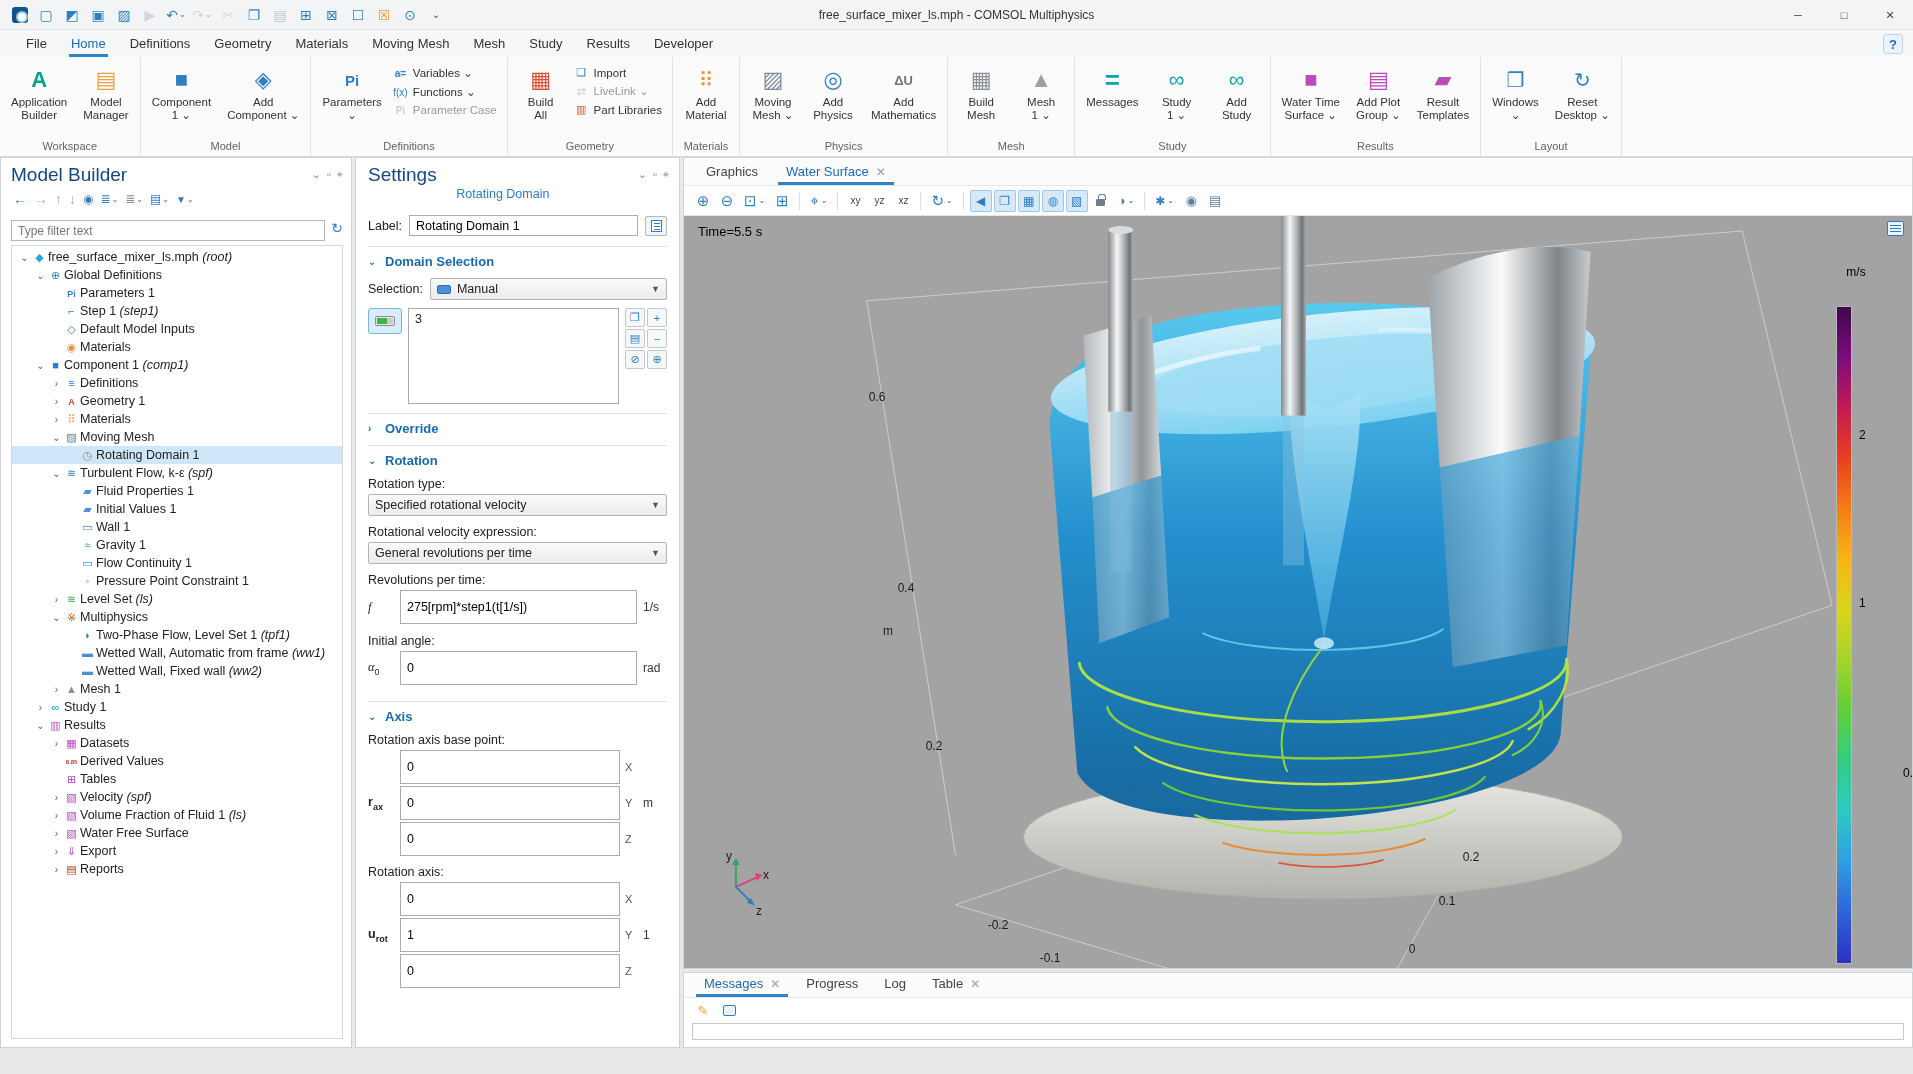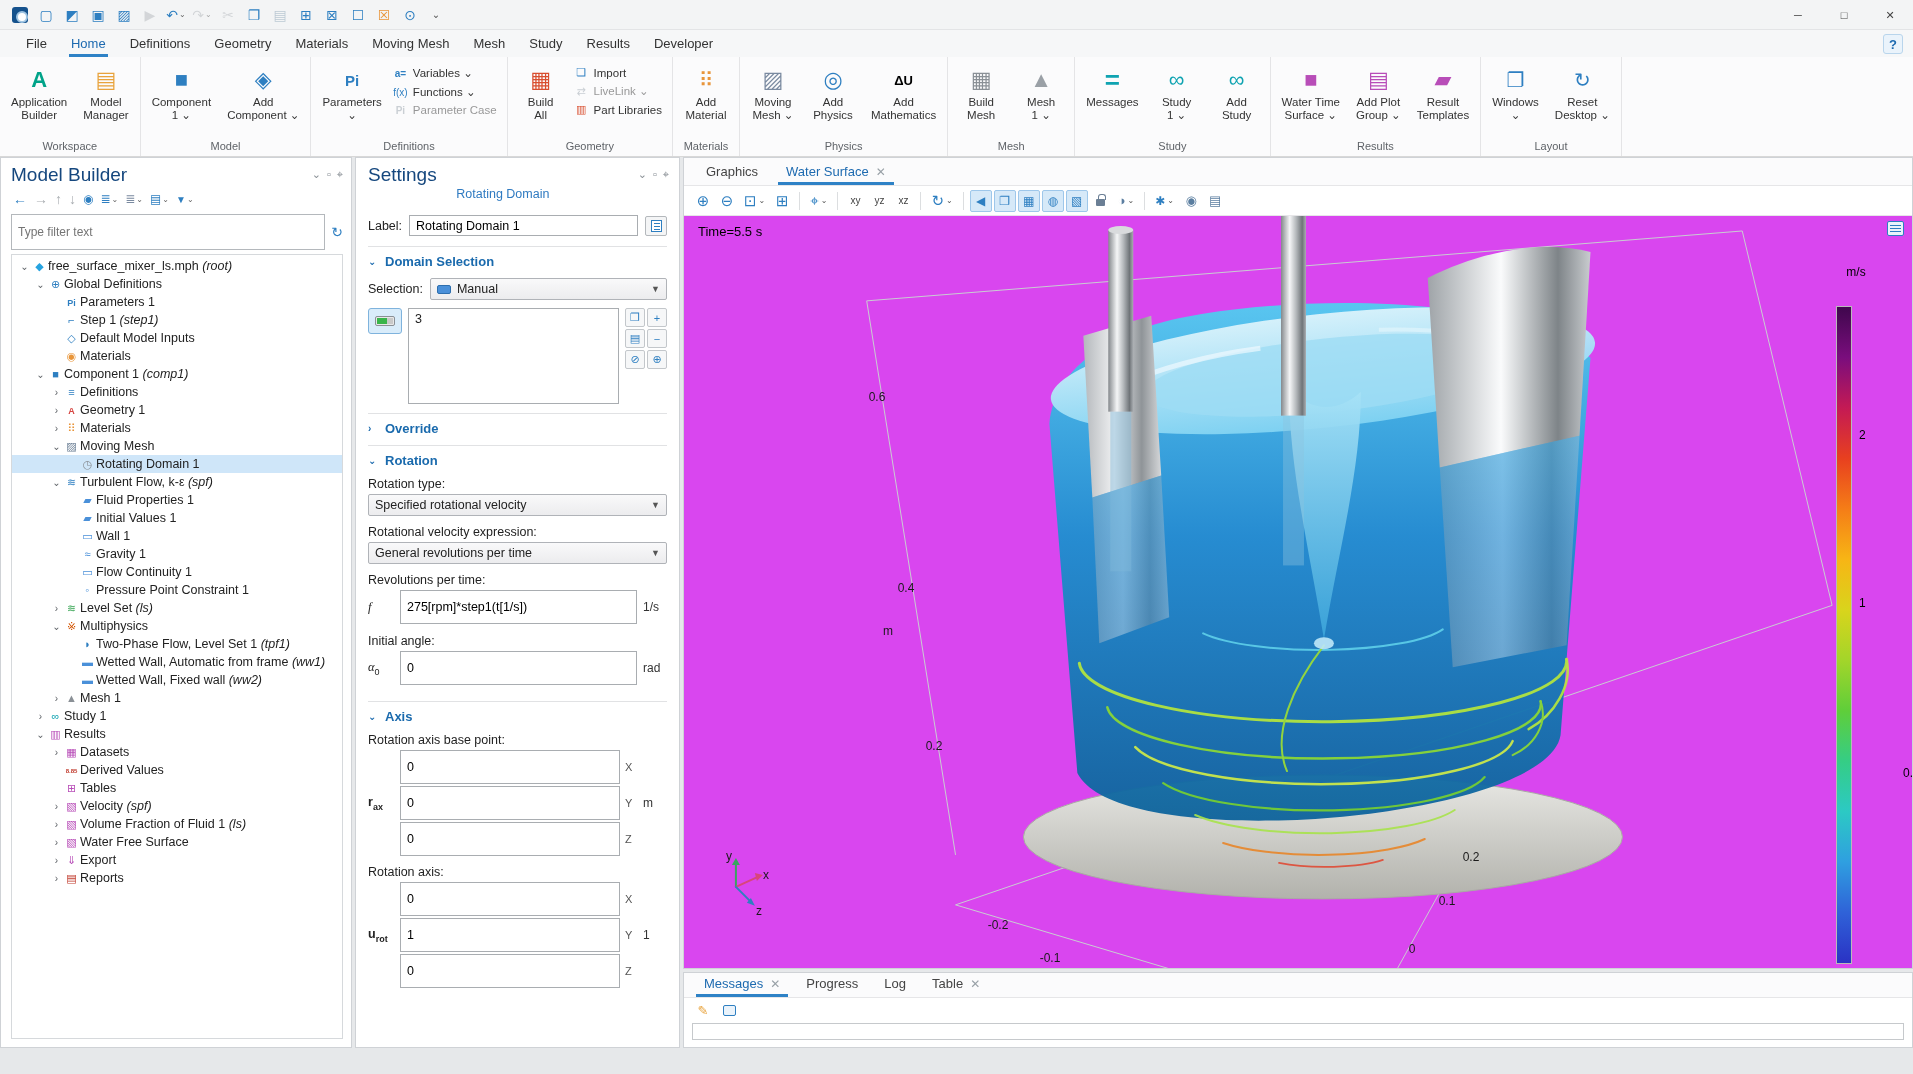--- a/index.html
+++ b/index.html
@@ -60,22 +60,22 @@
 
   .phead { display:flex; align-items:flex-start; padding:6px 8px 0 10px; }
   .ptitle { font-size:19px; color:#15477e; flex:1; }
   .phicons { display:flex; gap:6px; color:#8a9096; font-size:11px; padding-top:4px; }
 
   
   .mbtoolbar { display:flex; align-items:center; gap:3px; padding:4px 8px 2px 10px; }
   .mbtb { display:flex; align-items:center; font-size:13px; padding:1px 2px; border-radius:2px; }
   .mbtb .car { font-size:8px; color:#666; margin-left:1px; }
   .filterrow { display:flex; align-items:center; gap:6px; padding:4px 8px 4px 10px; }
-  .filterrow input { flex:1; height:36px; border:1px solid #b4b8bc; padding:0 6px; font-size:12px;
-    color:#9aa0a6; font-family:inherit; }
+  .filterrow input { flex:1; height:21px; border:1px solid #b4b8bc; padding:0 6px; font-size:12px;
+    color:#9aa0a6; font-family:inherit;margin-top:6px; }
   .tree { flex:1; border-top:1px solid #e3e4e6; margin:0 8px 8px 10px; border:1px solid #d6d9dc;
     overflow:hidden; padding-top:2px; }
   .trow { display:flex; align-items:center; height:18px; font-size:12.5px; white-space:nowrap; cursor:default; }
   .trow.sel { background:#cfe6f9; }
   .texp { width:13px; text-align:center; color:#5f6368; font-size:10px; flex:none; }
   .tic { width:17px; text-align:center; flex:none; font-size:11px; line-height:18px; }
   .tlbl i { font-style:italic; }
 
   
   .sethead { padding:6px 10px 0 12px; display:flex; }
@@ -133,21 +133,21 @@
   .gtab .x { color:#98a0a6; font-size:12px; }
   .gtoolbar { height:30px; display:flex; align-items:center; gap:2px; padding:0 8px; border-bottom:1px solid #e6e6e8; }
   .gbtn { height:22px; min-width:22px; padding:0 3px; display:flex; align-items:center; justify-content:center;
     border-radius:2px; border:1px solid transparent; }
   .gbtn.on { background:#d6e9f8; border-color:#9ec7ea; }
   .gbtn .car { font-size:8px; color:#555; margin-left:2px; }
   .gsep { width:1px; height:18px; background:#dcdee0; margin:0 4px; }
   .css-lock { width:9px; height:7px; background:#6b7f95; border-radius:1px; position:relative; margin-top:4px; }
   .css-lock::before { content:""; position:absolute; left:1.5px; top:-5px; width:6px; height:5px;
     border:1.5px solid #6b7f95; border-bottom:none; border-radius:3px 3px 0 0; }
-  .gcanvas { position:relative; flex:1; background:#d946ef; overflow:hidden; }
+  .gcanvas { position:relative; flex:1; background:#a3a3a3; overflow:hidden; }
   .gcanvas svg { position:absolute; inset:0; }
   .ov { position:absolute; font-size:12px; color:#1a1a1a; transform:translate(-50%,-50%); white-space:nowrap; }
   .timelabel { position:absolute; left:14px; top:8px; font-size:13px; color:#000; }
   .legendbar { position:absolute; width:16px; border:1px solid #b9b9b9; }
   .legendunit { position:absolute; font-size:12px; color:#000; transform:translate(-50%,-50%); }
   .ltick { position:absolute; font-size:12px; color:#000; transform:translateY(-50%); }
   .cornerico { position:absolute; right:8px; top:5px; width:17px; height:15px; border:1px solid #2e7fc1;
     border-radius:2px; background:#eaf3fb; }
   .cornerico::after { content:""; position:absolute; left:2px; top:3px; width:11px; height:1px;
     background:#2e7fc1; box-shadow:0 3px 0 #2e7fc1, 0 6px 0 #2e7fc1; }
@@ -222,20 +222,21 @@
         <div class="qbtn">
           <span style="color: rgb(232, 149, 58); font-size: 14px;">☒</span>
         </div>
         <div class="qbtn">
           <span style="color: rgb(46, 127, 193); font-size: 14px;">⊙</span>
         </div>
         <div class="qbtn">
           <span style="color: rgb(85, 85, 85); font-size: 10px;">⌄</span>
         </div>
       </div>
+    <div class="win-title">free_surface_mixer_ls.mph - COMSOL Multiphysics</div>
     <div class="wincontrols">
       <div class="wc">─</div>
       <div class="wc">□</div>
       <div class="wc">✕</div>
     </div>
   </div>
 
   <div class="menubar">
     <span id="menutabs" style="display:flex">
         <div class="mtab">File</div>
@@ -378,21 +379,21 @@
           </div>
           <div class="rbig">
             <div class="ric">
               <span style="color: rgb(46, 127, 193); font-size: 22px;">◎</span>
             </div>
             <div class="rl">Add</div>
             <div class="rl">Physics</div>
           </div>
           <div class="rbig">
             <div class="ric">
-              <span style="color: #000000; font-size: 13px; font-weight: bold;">ΔU</span>
+              <span style="color: #737373; font-size: 13px; font-weight: bold;">ΔU</span>
             </div>
             <div class="rl">Add</div>
             <div class="rl">Mathematics</div>
           </div>
         </div>
         <div class="rgroup-label">Physics</div>
       </div>
       <div class="rgroup">
         <div class="rgroup-body">
           <div class="rbig">

